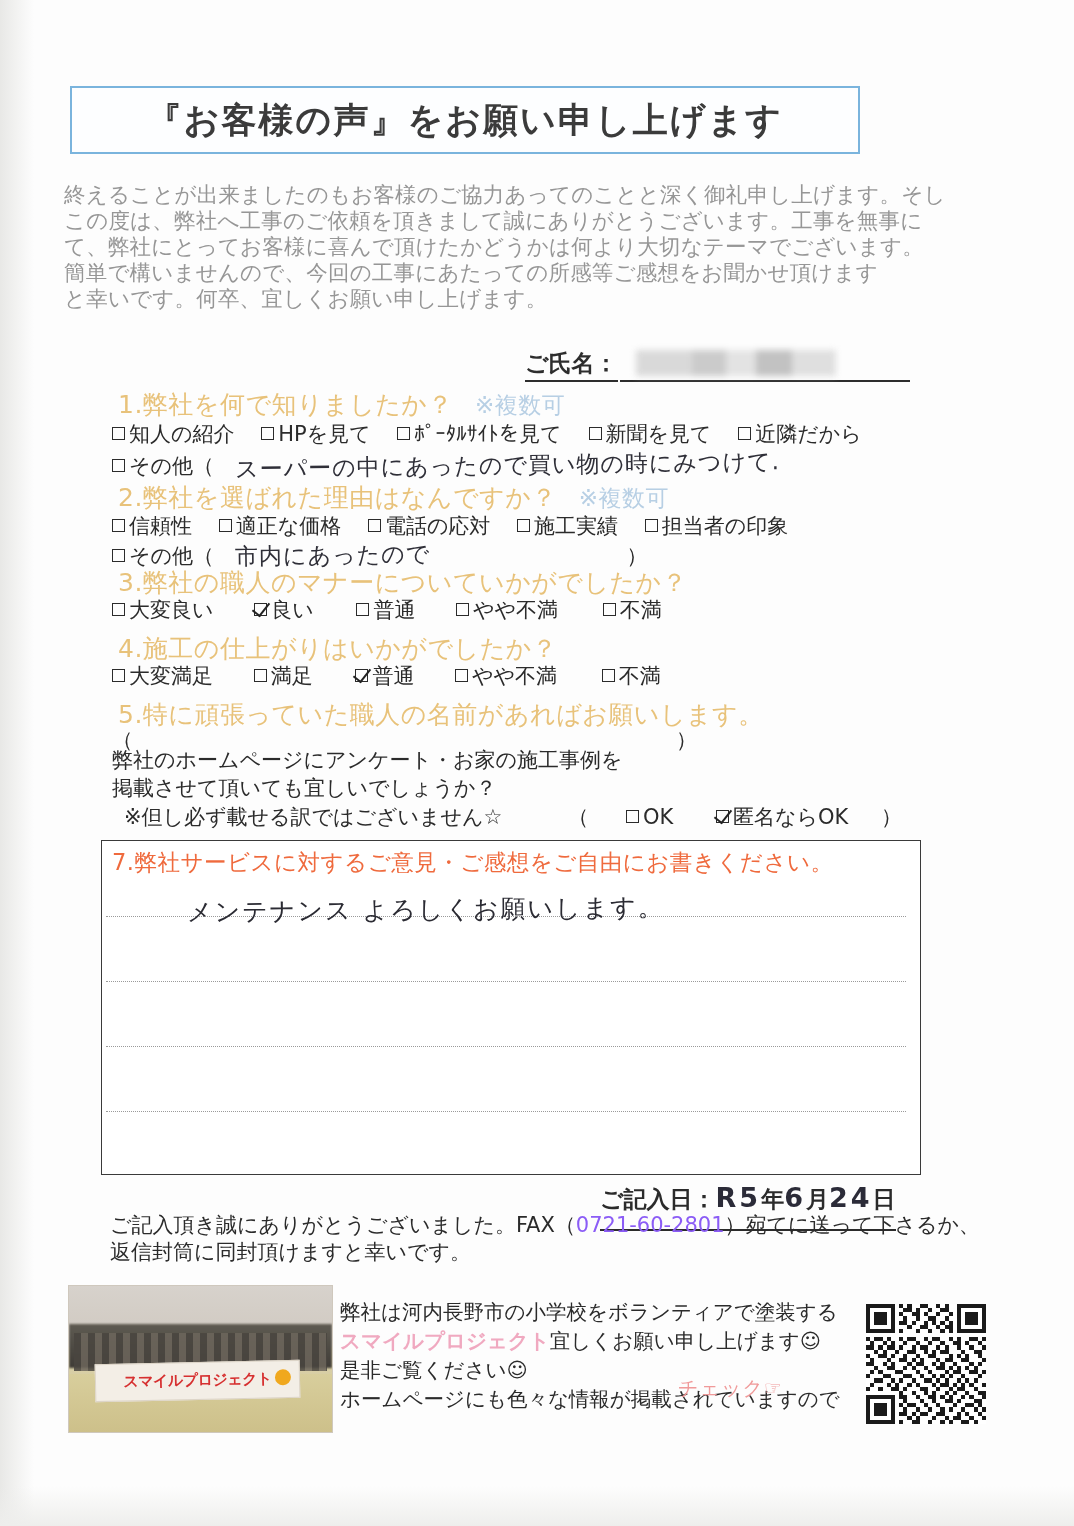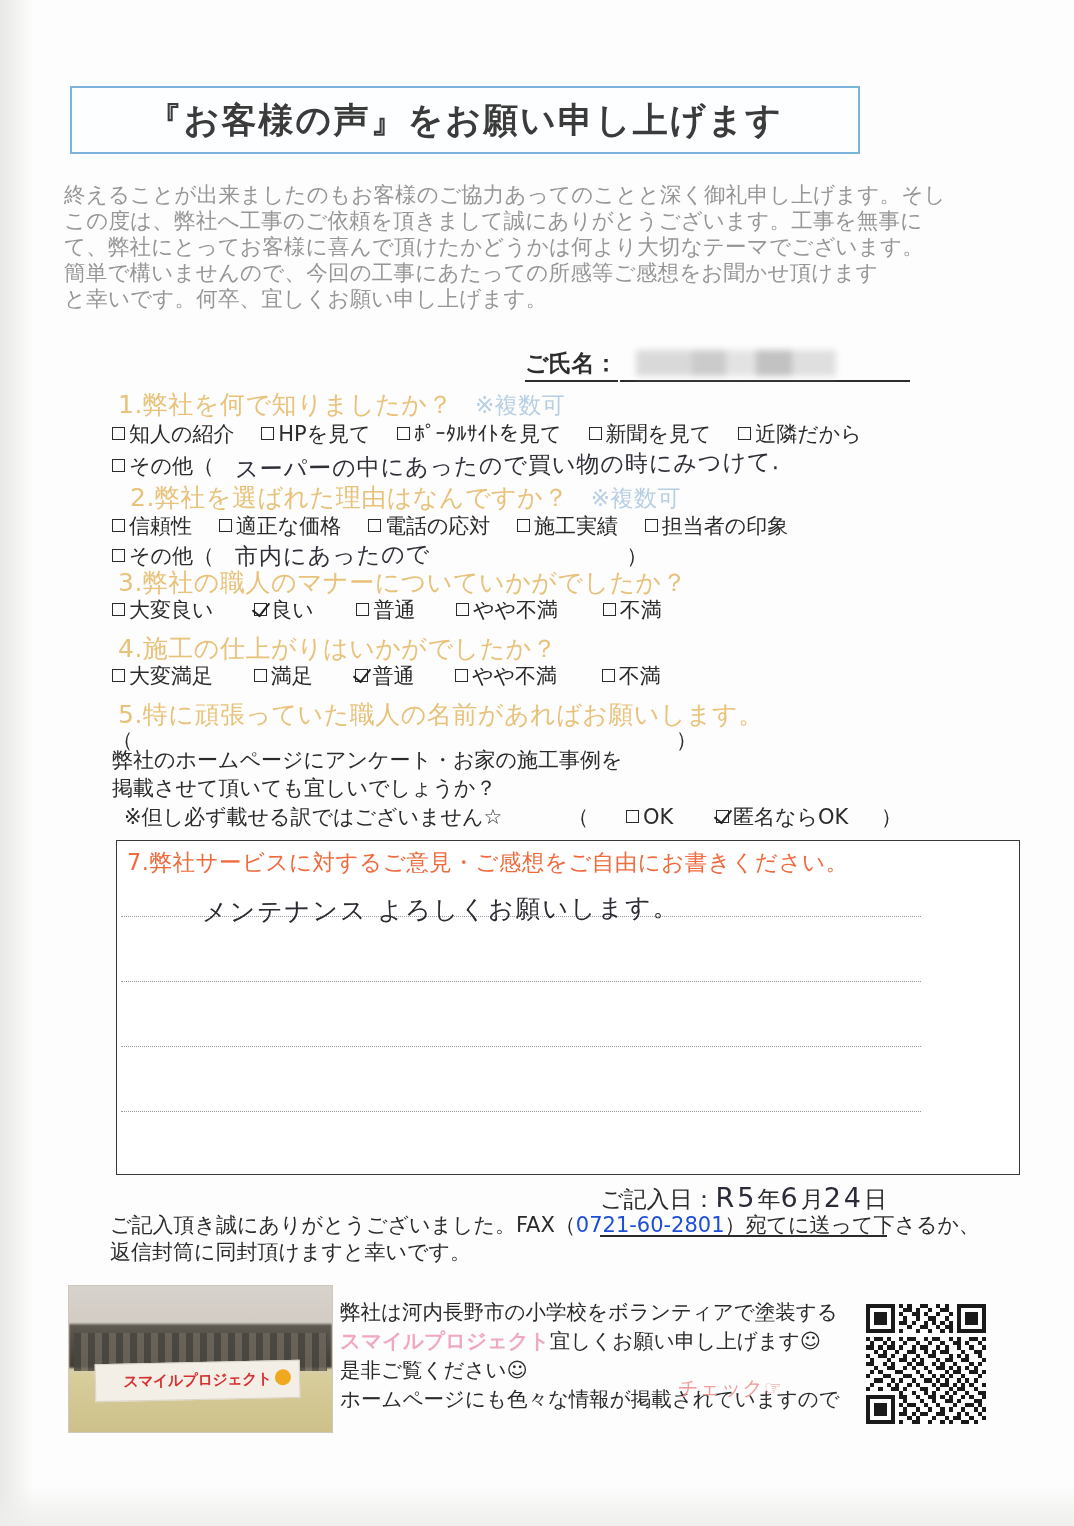--- a/index.html
+++ b/index.html
@@ -141,21 +141,21 @@
   .plain-line {
     position: absolute;
     font-size: 21px; color: #2b2b2b;
     white-space: nowrap;
     font-family: "DejaVu Sans", "Liberation Sans", sans-serif;
   }
 
   
   .comment-box {
     position: absolute;
-    left: 116px; top: 840px; width: 904px; height: 335px;
+    left: 101px; top: 840px; width: 820px; height: 335px;
     border: 1.6px solid #3a3a3a;
     background: #fff;
   }
   .comment-head {
     position: absolute; left: 10px; top: 6px;
     font-size: 22.5px; color: #ef6a3d;
     white-space: nowrap;
     font-family: "DejaVu Sans", "Liberation Sans", sans-serif;
     letter-spacing: 0.5px;
   }
@@ -169,37 +169,38 @@
     letter-spacing: 2px;
     font-family: "DejaVu Sans", "Liberation Sans", sans-serif;
     transform: rotate(-0.6deg);
   }
 
   
   .date-line {
     position: absolute; left: 600px; top: 1182px;
     font-size: 23px; color: #2b2b2b;
     border-bottom: 2px solid #2b2b2b;
-    padding-bottom: 20px;
-    white-space: nowrap;
-    font-family: "DejaVu Sans", "Liberation Sans", sans-serif;
+    padding-bottom: 14px;
+    white-space: nowrap;
+    font-family: "DejaVu Sans", "Liberation Sans", sans-serif;
+    font-weight: bold;
   }
   .date-hand {
     font-size: 27px; color: #2b2b38; letter-spacing: 3px;
     font-family: "DejaVu Sans", "Liberation Sans", sans-serif;
   }
 
   
   .thanks {
     position: absolute; left: 110px; top: 1212px;
     font-size: 21px; color: #2b2b2b; line-height: 27px;
     white-space: nowrap;
     font-family: "DejaVu Sans", "Liberation Sans", sans-serif;
   }
-  .fax-num { color: #1d4ed8; }
+  .fax-num { color: #8b5cf6; }
 
   
   .photo {
     position: absolute; left: 68px; top: 1285px; width: 265px; height: 148px;
     background: linear-gradient(180deg,#cfc9c0 0%, #d9d2c5 28%, #d8cfa8 46%, #d6cb9b 100%);
     overflow: hidden;
     border: 1px solid #cfc8bd;
   }
   .photo-sky { position:absolute; left:0; top:0; width:100%; height:42%;
     background: linear-gradient(180deg,#d7d2cc,#cfc8bf); }
@@ -282,21 +283,21 @@
     <span class="opt"><span class="cb"></span><span>HPを見て</span></span>
     <span class="opt"><span class="cb"></span><span>ﾎﾟｰﾀﾙｻｲﾄを見て</span></span>
     <span class="opt"><span class="cb"></span><span>新聞を見て</span></span>
     <span class="opt"><span class="cb"></span><span>近隣だから</span></span>
   </div>
   <div class="other-row" style="left:112px; top:450px;">
     <span class="cb"></span><span>その他（</span>
     <span class="hand" style="font-size:23px; margin-left:14px;">スーパーの中にあったので買い物の時にみつけて.</span>
   </div>
 
-  <div class="q-head" style="left:118px; top:481px;margin-left:12px;">
+  <div class="q-head" style="left:118px; top:481px;">
     <span>2.弊社を選ばれた理由はなんですか？</span><span class="multi">※複数可</span>
   </div>
   <div class="opts" style="left:112px; top:512px;">
     <span class="opt"><span class="cb"></span><span>信頼性</span></span>
     <span class="opt"><span class="cb"></span><span>適正な価格</span></span>
     <span class="opt"><span class="cb"></span><span>電話の応対</span></span>
     <span class="opt"><span class="cb"></span><span>施工実績</span></span>
     <span class="opt"><span class="cb"></span><span>担当者の印象</span></span>
   </div>
   <div class="other-row" style="left:112px; top:540px;">

